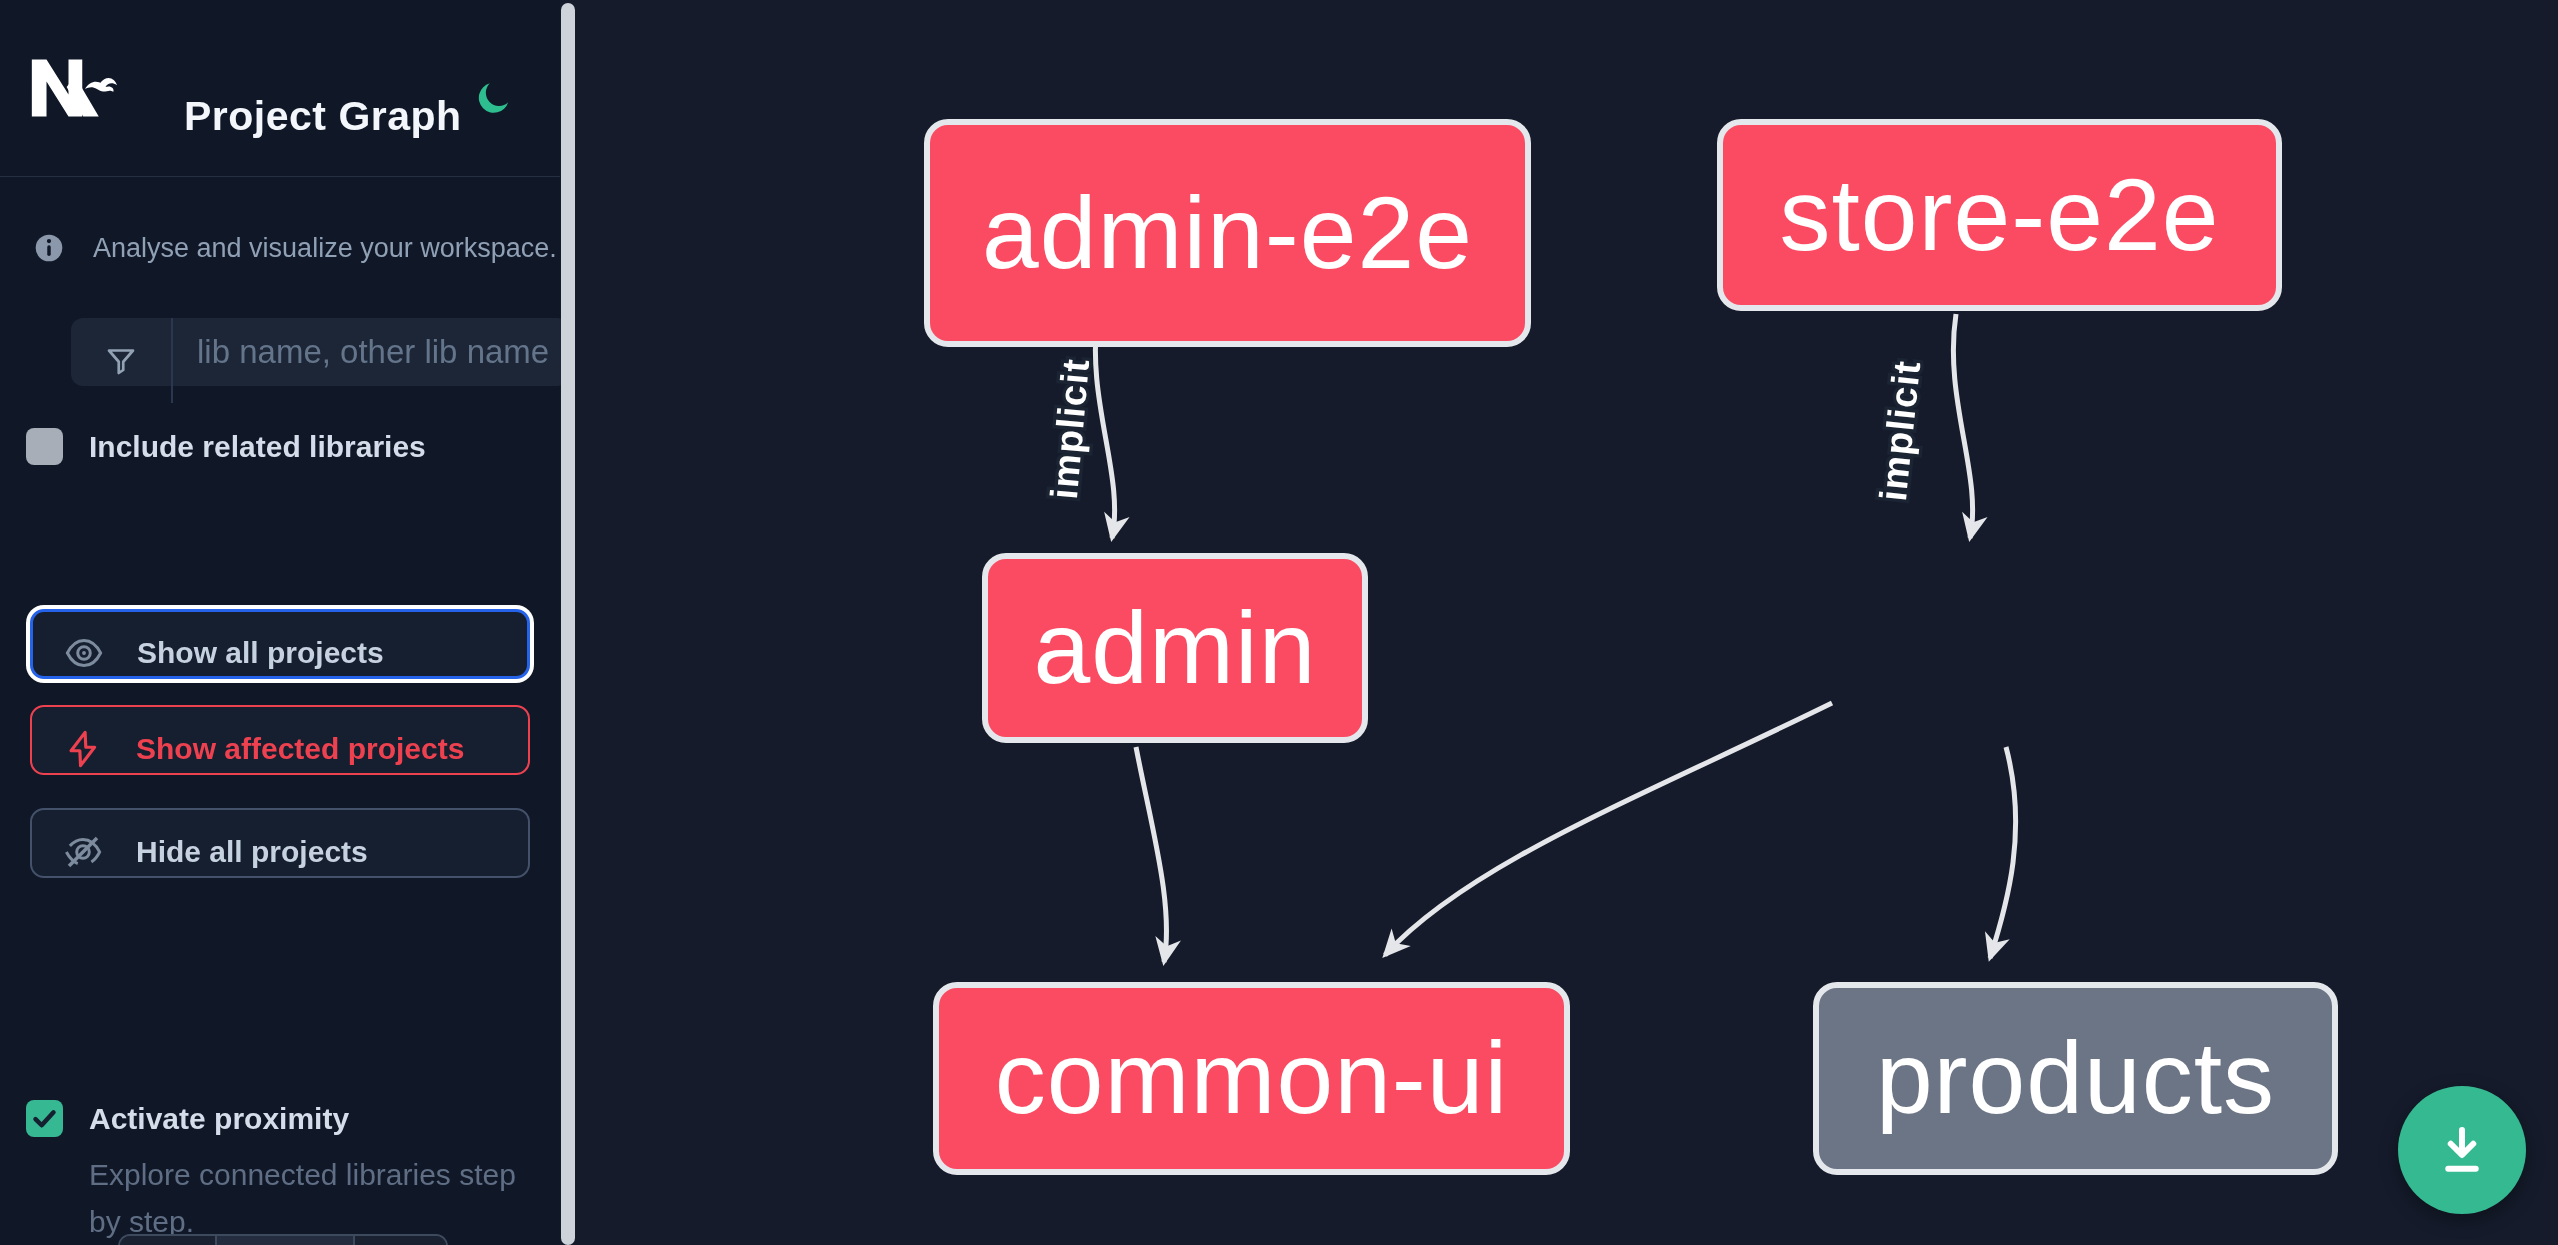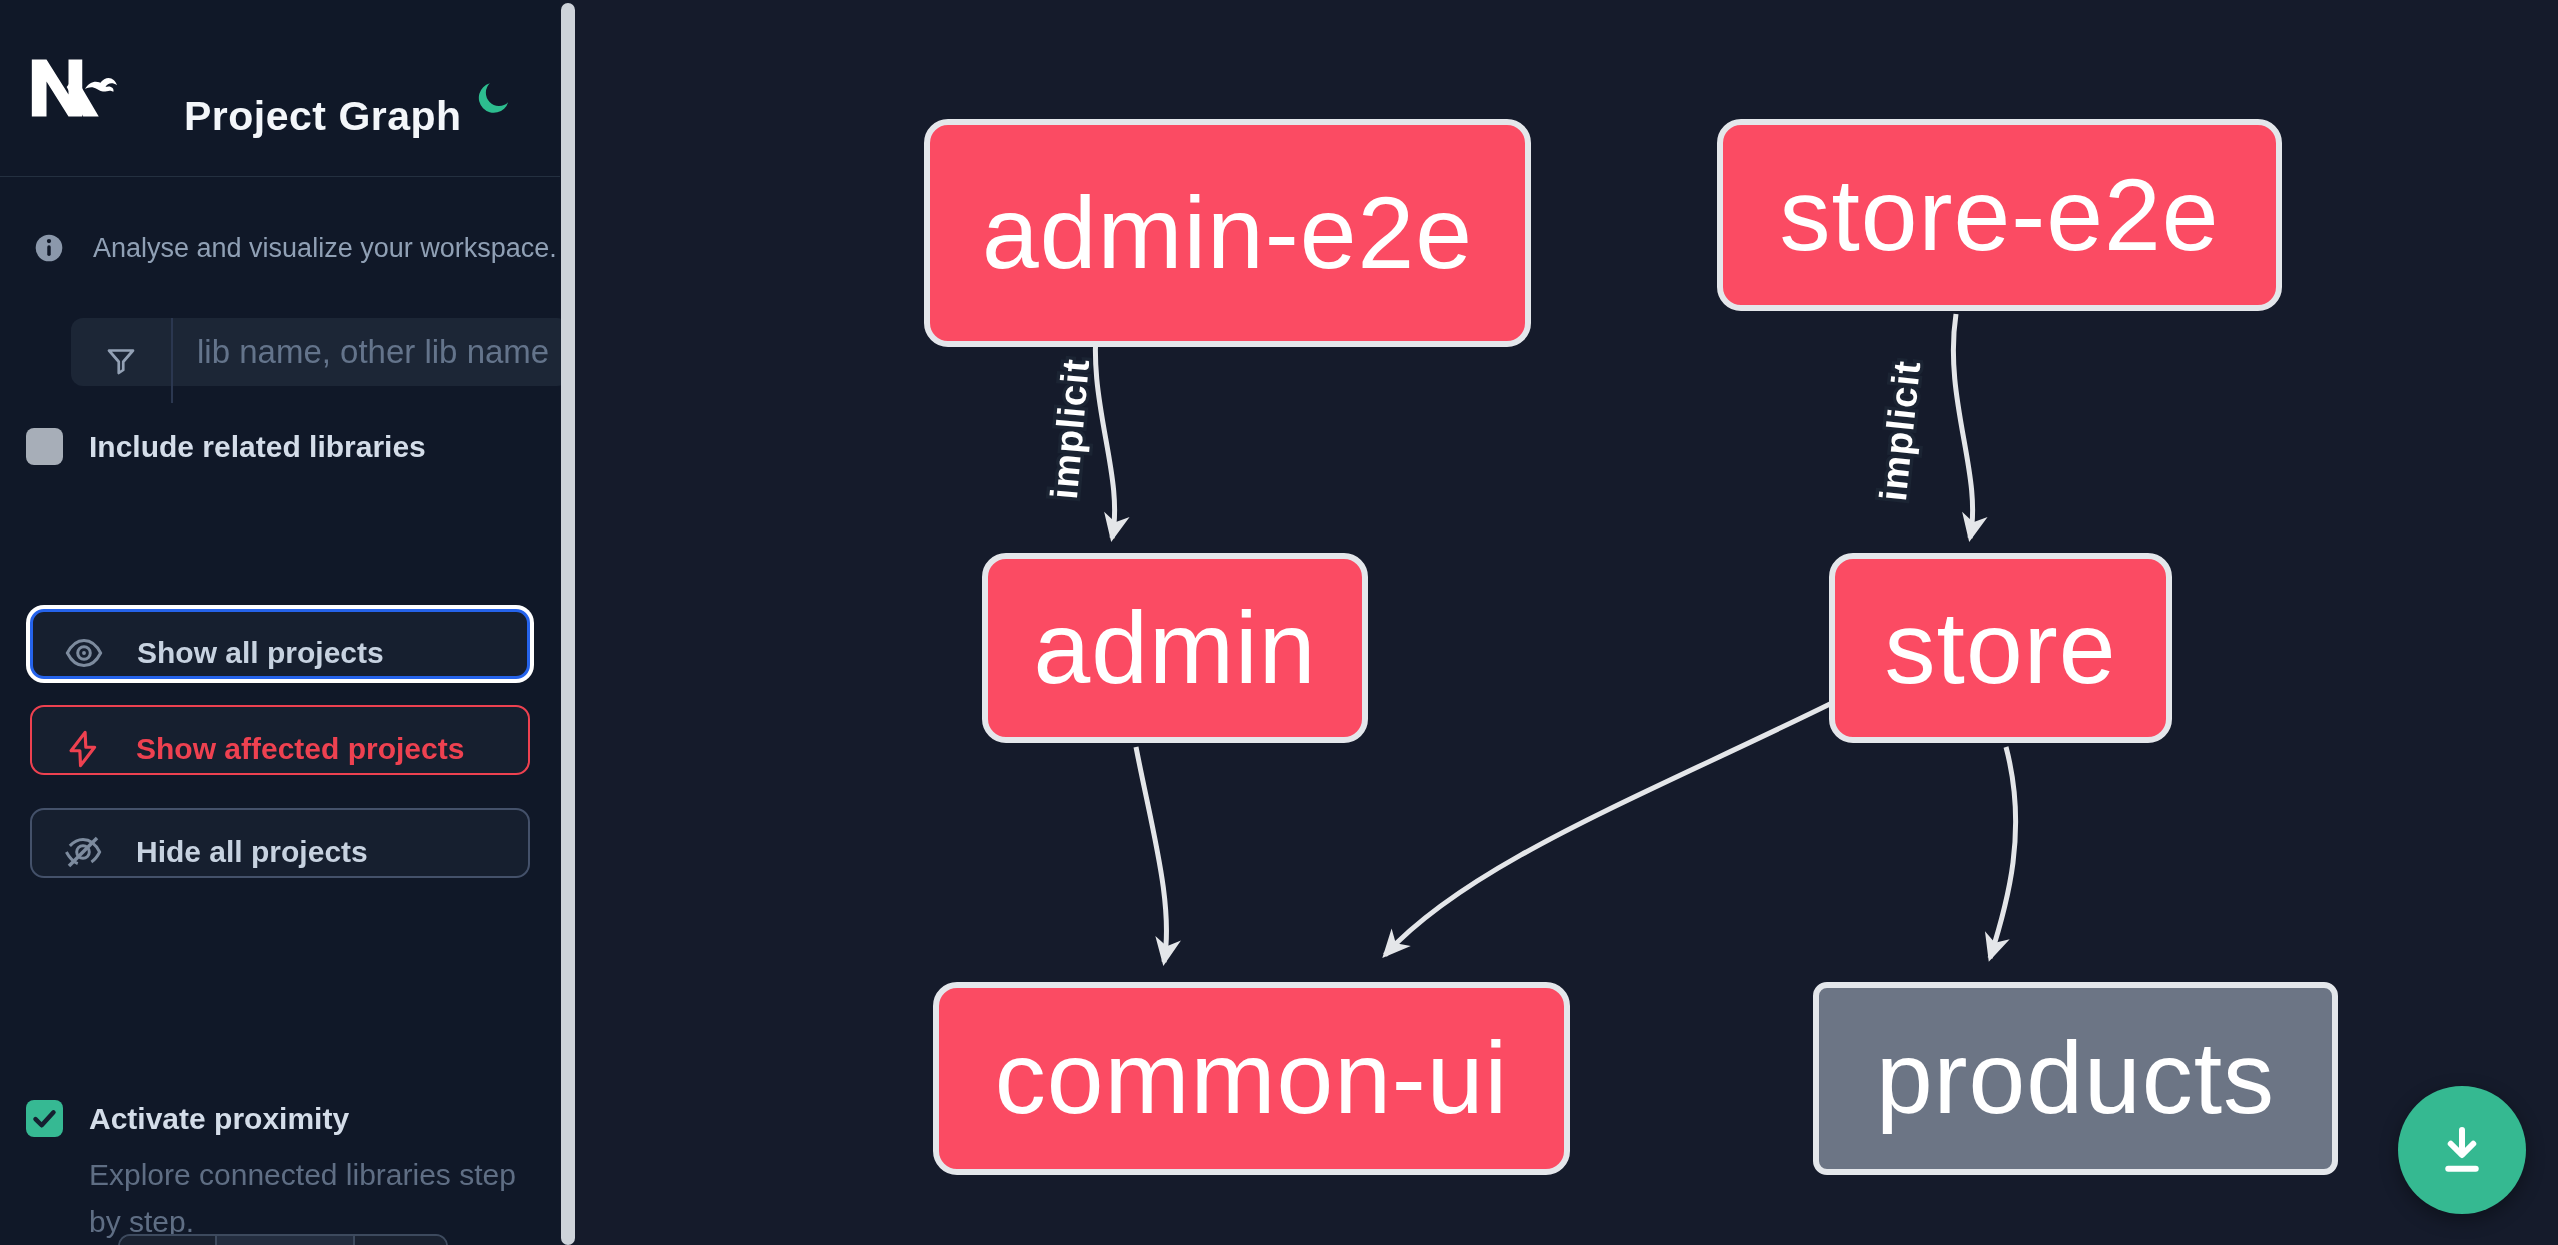--- a/index.html
+++ b/index.html
@@ -88,21 +88,21 @@
   .graph-canvas{position:absolute;left:0;top:0;width:2558px;height:1245px;}
   .edges-svg{position:absolute;left:0;top:0;}
   .node{
     position:absolute;box-sizing:border-box;
     border:6px solid #e4e7eb;border-radius:24px;
     display:flex;align-items:center;justify-content:center;
     color:#ffffff;font-size:102px;letter-spacing:1px;white-space:nowrap;
     cursor:pointer;
   }
   .node.affected{background:#fb4b63;}
-  .node.normal{background:#6c7585;border-radius:14px;}
+  .node.normal{background:#6c7585;}
 
   .fab{
     position:absolute;left:2398px;top:1086px;width:128px;height:128px;
     border-radius:50%;background:#35b991;border:none;cursor:pointer;
     display:flex;align-items:center;justify-content:center;
     box-shadow:0 6px 18px rgba(0,0,0,.35);
   }
 </style>
 </head>
 <body>
@@ -130,23 +130,20 @@
 
   <div class="node affected" style="left:924px;top:119px;width:607px;height:228px;">
     <span>admin-e2e</span>
   </div>
   <div class="node affected" style="left:1717px;top:119px;width:565px;height:192px;">
     <span>store-e2e</span>
   </div>
   <div class="node affected" style="left:982px;top:553px;width:386px;height:190px;">
     <span>admin</span>
   </div>
-  <div class="node affected" style="left:1829px;top:553px;width:343px;height:190px;">
-    <span>store</span>
-  </div>
   <div class="node affected" style="left:933px;top:982px;width:637px;height:193px;">
     <span>common-ui</span>
   </div>
   <div class="node normal" style="left:1813px;top:982px;width:525px;height:193px;">
     <span>products</span>
   </div>
 
   <button class="fab">
     <svg width="60" height="60" viewBox="0 0 24 24">
       <g fill="none" stroke="#ffffff" stroke-width="2.4" stroke-linecap="round" stroke-linejoin="round">

